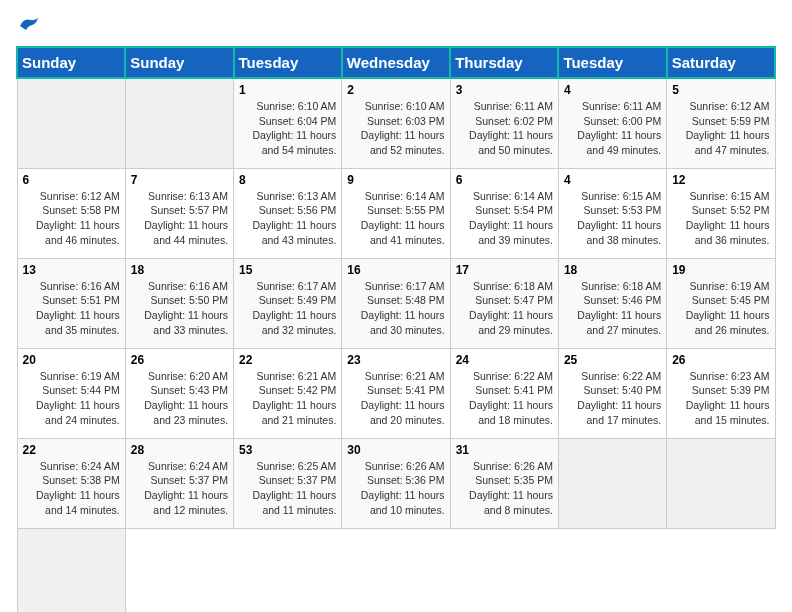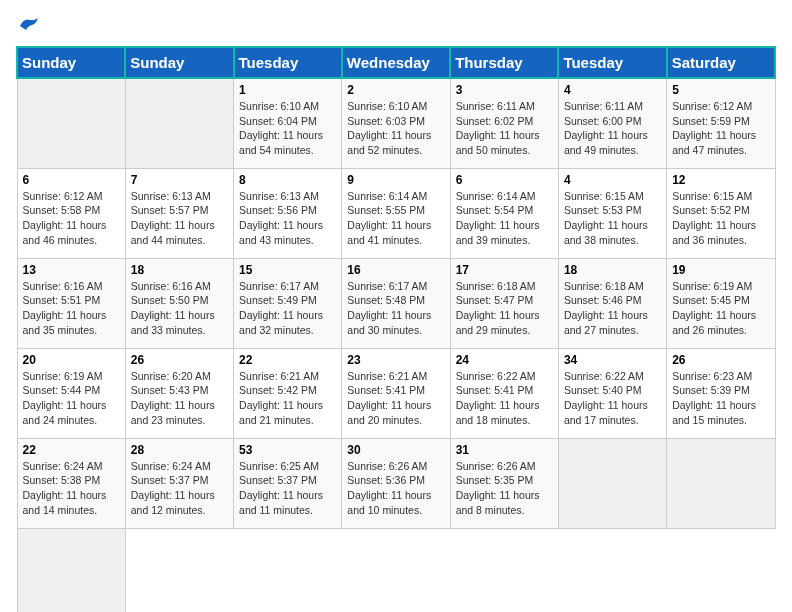--- a/index.html
+++ b/index.html
@@ -69,20 +69,21 @@
     .day-number {
       font-weight: bold;
       font-size: 12px;
       margin-bottom: 2px;
       display: block;
     }
     .day-info {
       font-size: 10.5px;
       color: #333;
       line-height: 1.4;
+      text-align: right;
     }
     td.empty {
       background: #f0f0f0 !important;
     }
   </style>
 </head>
 <body>
 
 <div class="header">
   <div class="logo">
@@ -214,21 +215,21 @@
         </td>
         <td>
           <span class="day-number">23</span>
           <div class="day-info">Sunrise: 6:21 AM<br>Sunset: 5:41 PM<br>Daylight: 11 hours and 20 minutes.</div>
         </td>
         <td>
           <span class="day-number">24</span>
           <div class="day-info">Sunrise: 6:22 AM<br>Sunset: 5:41 PM<br>Daylight: 11 hours and 18 minutes.</div>
         </td>
         <td>
-          <span class="day-number">34</span>
+          <span class="day-number">25</span>
           <div class="day-info">Sunrise: 6:22 AM<br>Sunset: 5:40 PM<br>Daylight: 11 hours and 17 minutes.</div>
         </td>
         <td>
           <span class="day-number">26</span>
           <div class="day-info">Sunrise: 6:23 AM<br>Sunset: 5:39 PM<br>Daylight: 11 hours and 15 minutes.</div>
         </td>
       </tr>
       <tr>
         <td>
           <span class="day-number">22</span>

